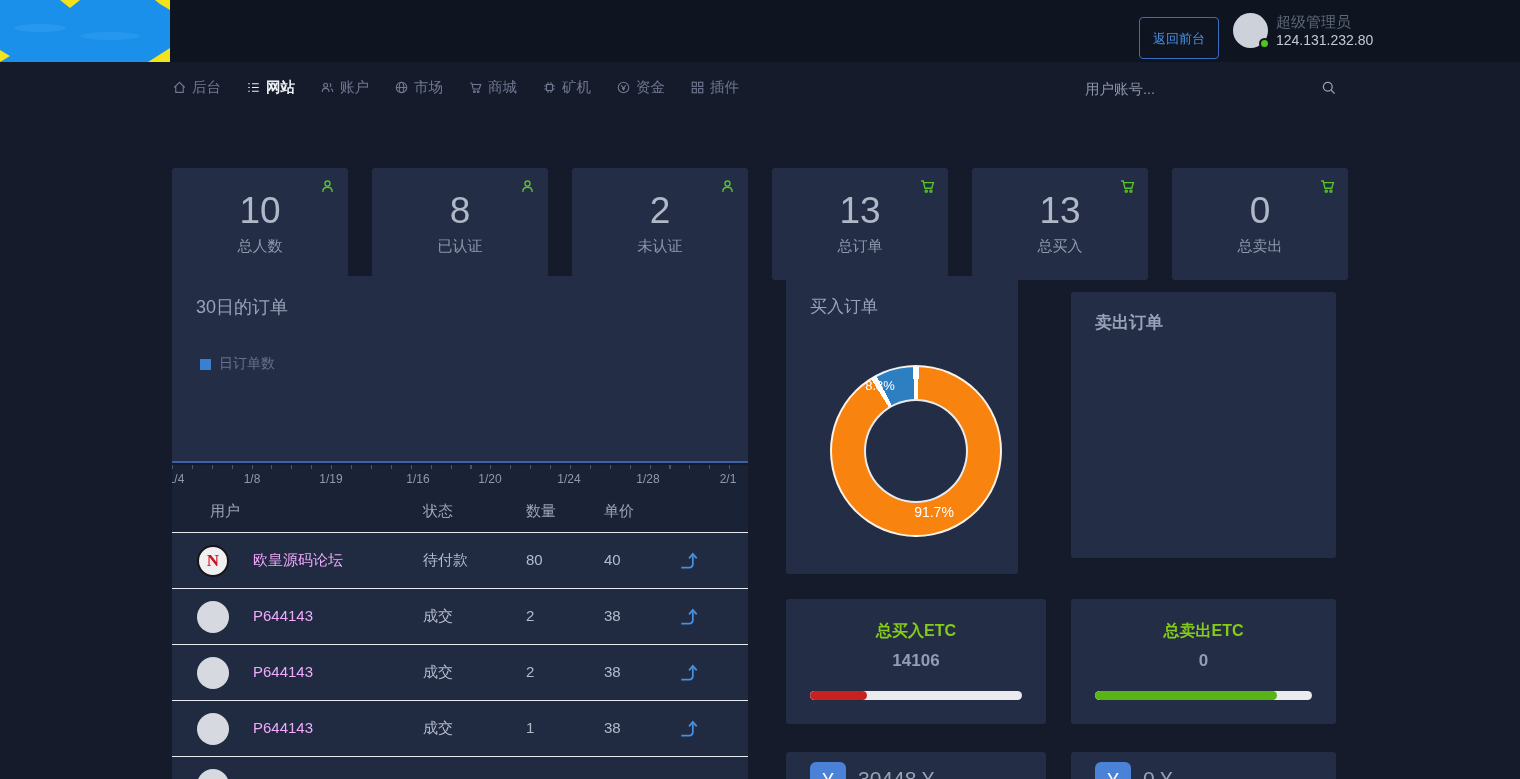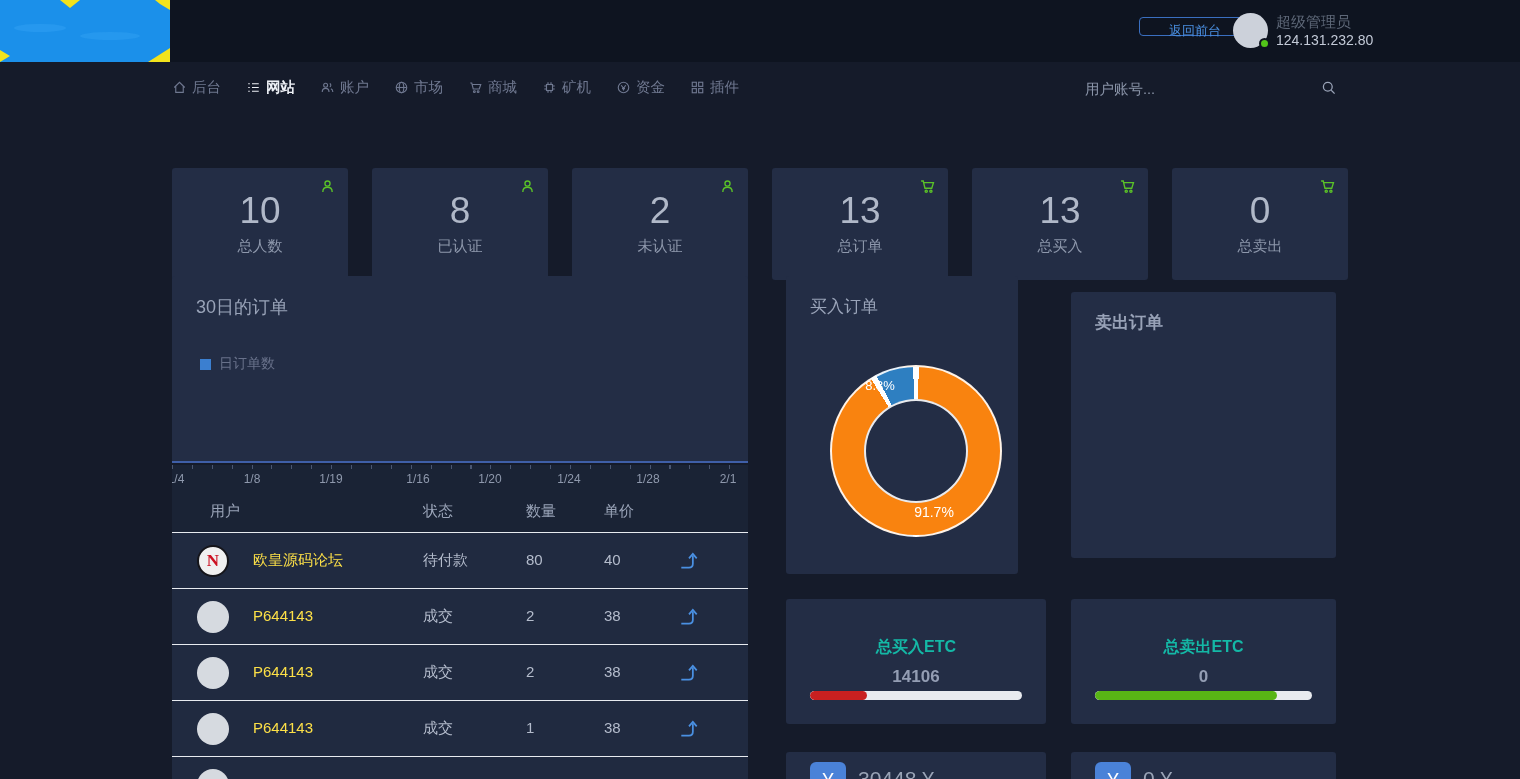--- a/index.html
+++ b/index.html
@@ -4,21 +4,21 @@
 <style>
   * { margin:0; padding:0; box-sizing:border-box; }
   html,body { width:1520px; height:779px; }
   body { font-family:"Liberation Sans","DejaVu Sans",sans-serif; background:#151b2a; }
   #app { position:relative; width:1520px; height:779px; overflow:hidden; background:#151b2a; }
 
   
   .topbar { position:absolute; left:0; top:0; width:1520px; height:62px; background:#0e1420; }
   .logo { position:absolute; left:0; top:0; width:170px; height:62px; overflow:hidden;
           background:linear-gradient(180deg,#1487e9 0%,#1f95f0 55%,#2aa0f6 100%); }
-  .back-btn { position:absolute; left:1139px; top:17px; height:19px; padding:0 29px; line-height:25px;
+  .back-btn { position:absolute; left:1139px; top:17px; height:42px; padding:0 13px; line-height:25px;
           color:#4a90e2; border:1px solid #3a6fc0; border-radius:4px; font-size:13px; background:transparent; cursor:pointer; }
   .avatar-wrap { position:absolute; left:1233px; top:13px; width:35px; height:35px; }
   .avatar { width:35px; height:35px; border-radius:50%; background:#ccd1da; }
   .online-dot { position:absolute; right:-2px; bottom:-1px; width:11px; height:11px; border-radius:50%;
           background:#52c41a; border:2px solid #0e1420; }
   .user-meta { position:absolute; left:1276px; top:12px; line-height:19px; }
   .user-role { font-size:15px; color:#5e6878; }
   .user-ip { font-size:14px; color:#c3cad7; }
 
   
@@ -54,21 +54,21 @@
   .xaxis-label { position:absolute; top:7px; transform:translateX(-50%); font-size:12px; color:#8f99ad; white-space:nowrap; }
 
   
   .table-wrap { position:absolute; left:172px; top:492px; width:576px; height:287px; background:#1a2335; overflow:hidden; }
   .thead { position:relative; height:41px; border-bottom:1px solid #e8ebf0; }
   .th { position:absolute; top:10px; font-size:15px; color:#9aa4b8; }
   .trow { position:relative; height:56px; background:#202a40; border-bottom:1px solid #e8ebf0; }
   .row-avatar { position:absolute; left:25px; top:12px; width:32px; height:32px; border-radius:50%; background:#d6dae0; }
   .row-avatar.brand { background:#f0f0f0; border:2px solid #15151a; display:flex; align-items:center; justify-content:center;
           font-family:"Liberation Serif","DejaVu Serif",serif; font-weight:bold; font-size:17px; color:#cc1122; }
-  .row-user { position:absolute; left:81px; top:18px; font-size:15px; color:#fde047; cursor:pointer; }
+  .row-user { position:absolute; left:81px; top:18px; font-size:15px; color:#f0abfc; cursor:pointer; }
   .row-cell { position:absolute; top:18px; font-size:15px; color:#b4bccc; }
   .row-arrow { position:absolute; left:506px; top:16px; width:22px; height:22px; cursor:pointer; }
   .row-arrow svg { width:22px; height:22px; stroke:#4a90e2; fill:none; stroke-width:1.6; }
   .col-status { left:251px; } .col-qty { left:354px; } .col-price { left:432px; }
 
   
   .panel { position:absolute; background:#232d45; border-radius:3px; }
   .panel-title { position:absolute; left:24px; top:19px; font-size:17px; color:#99a3b8; }
   .buy-panel  { left:786px;  top:276px; width:232px; height:298px; }
   .sell-panel { left:1071px; top:292px; width:265px; height:266px;font-weight:bold; }
@@ -77,21 +77,21 @@
           border:2px solid rgba(255,255,255,.9); }
   .donut-hole { position:absolute; left:32px; top:32px; width:104px; height:104px; border-radius:50%;
           background:#232d45; border:2px solid rgba(255,255,255,.9); }
   .donut-label { position:absolute; color:#fff; font-size:13px; }
   .donut-label.small { left:64px; top:102px; width:60px; text-align:center; }
   .donut-label.big { left:116px; top:228px; width:64px; text-align:center; font-size:14px; }
 
   
   .etc-card { position:absolute; top:599px; height:125px; background:#232d45; border-radius:3px; }
   .etc-card.left { left:786px; width:260px; } .etc-card.right { left:1071px; width:265px; }
-  .etc-title { margin-top:38px; text-align:center; font-size:16px; font-weight:bold; color:#14b8a6; }
+  .etc-title { margin-top:22px; text-align:center; font-size:16px; font-weight:bold; color:#84cc16; }
   .etc-value { margin-top:9px; text-align:center; font-size:17px; font-weight:bold; color:#939db3; }
   .etc-track { position:absolute; left:24px; right:24px; top:92px; height:9px; border-radius:5px;
           background:#e9ebef; overflow:hidden; }
   .etc-fill { height:9px; border-radius:5px; }
 
   
   .money-card { position:absolute; top:752px; height:80px; background:#232d45; border-radius:3px; }
   .money-card.left { left:786px; width:260px; } .money-card.right { left:1071px; width:265px; }
   .yen-badge { position:absolute; left:24px; top:10px; width:36px; height:36px; border-radius:6px;
           background:#4a82d8; color:#fff; font-size:20px; text-align:center; line-height:36px; }

